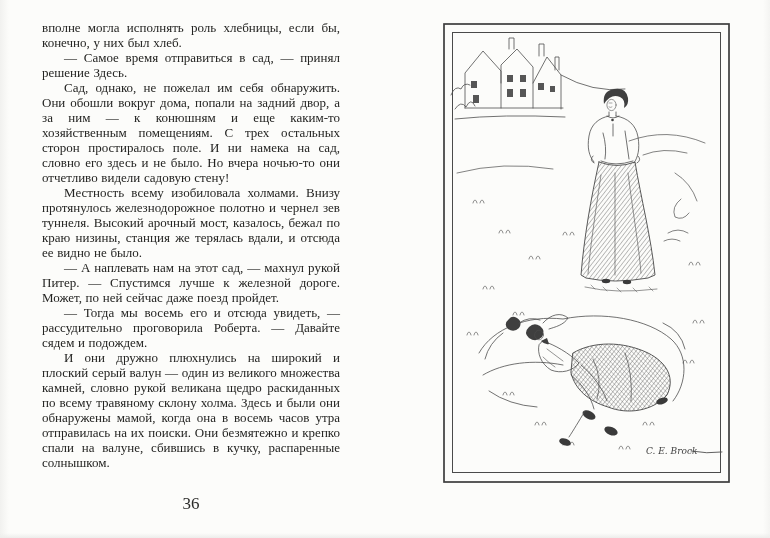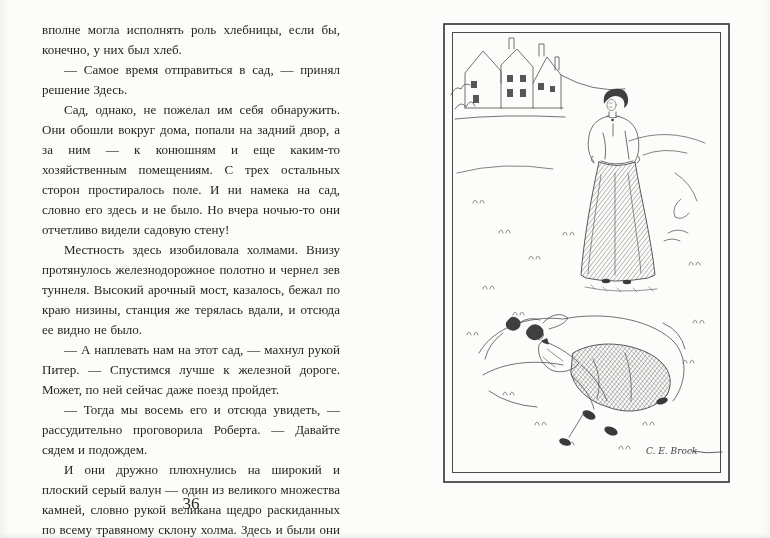--- a/index.html
+++ b/index.html
@@ -15,21 +15,21 @@
       linear-gradient(90deg,#f1f1ef 0,rgba(252,252,250,0) 9px),
       linear-gradient(270deg,#f4f4f2 0,rgba(252,252,250,0) 7px),
       #fcfcfa;
   }
   .text-page{
     position:absolute;left:42px;top:20px;width:298px;
   }
   .para{
     margin:0;
     font-size:13px;
-    line-height:20px;
+    line-height:15px;
     text-align:justify;
     color:#242422;
     text-indent:22px;
     word-spacing:0.4px;
   }
   .para.first{text-indent:0;}
   .folio{
     position:absolute;left:42px;top:494px;width:298px;
     text-align:center;
     font-size:17px;color:#2c2c2a;
@@ -41,21 +41,21 @@
 </style>
 </head>
 <body>
 
 <div class="scan">
 
   <div class="text-page">
     <p class="para first">вполне могла исполнять роль хлебницы, если бы, конечно, у них был хлеб.</p>
     <p class="para">— Самое время отправиться в сад, — принял решение Здесь.</p>
     <p class="para">Сад, однако, не пожелал им себя обнаружить. Они обошли вокруг дома, попали на задний двор, а за ним — к конюшням и еще каким-то хозяйственным помещениям. С трех остальных сторон простиралось поле. И ни намека на сад, словно его здесь и не было. Но вчера ночью-то они отчетливо видели садовую стену!</p>
-    <p class="para">Местность здесь изобиловала холмами. Внизу протянулось железнодорожное полотно и чернел зев туннеля. Высокий арочный мост, казалось, бежал по краю низины, станция же терялась вдали, и отсюда ее видно не было.</p>
+    <p class="para">Местность всему изобиловала холмами. Внизу протянулось железнодорожное полотно и чернел зев туннеля. Высокий арочный мост, казалось, бежал по краю низины, станция же терялась вдали, и отсюда ее видно не было.</p>
     <p class="para">— А наплевать нам на этот сад, — махнул рукой Питер. — Спустимся лучше к железной дороге. Может, по ней сейчас даже поезд пройдет.</p>
     <p class="para">— Тогда мы восемь его и отсюда увидеть, — рассудительно проговорила Роберта. — Давайте сядем и подождем.</p>
     <p class="para">И они дружно плюхнулись на широкий и плоский серый валун — один из великого множества камней, словно рукой великана щедро раскиданных по всему травяному склону холма. Здесь и были они обнаружены мамой, когда она в восемь часов утра отправилась на их поиски. Они безмятежно и крепко спали на валуне, сбившись в кучку, распаренные солнышком.</p>
   </div>
   <div class="folio">36</div>
 
   <div class="plate">
     <svg viewBox="0 0 287 460">
       <defs>
         <pattern id="hatch" patternUnits="userSpaceOnUse" width="3.4" height="3.4" patternTransform="rotate(38)">

